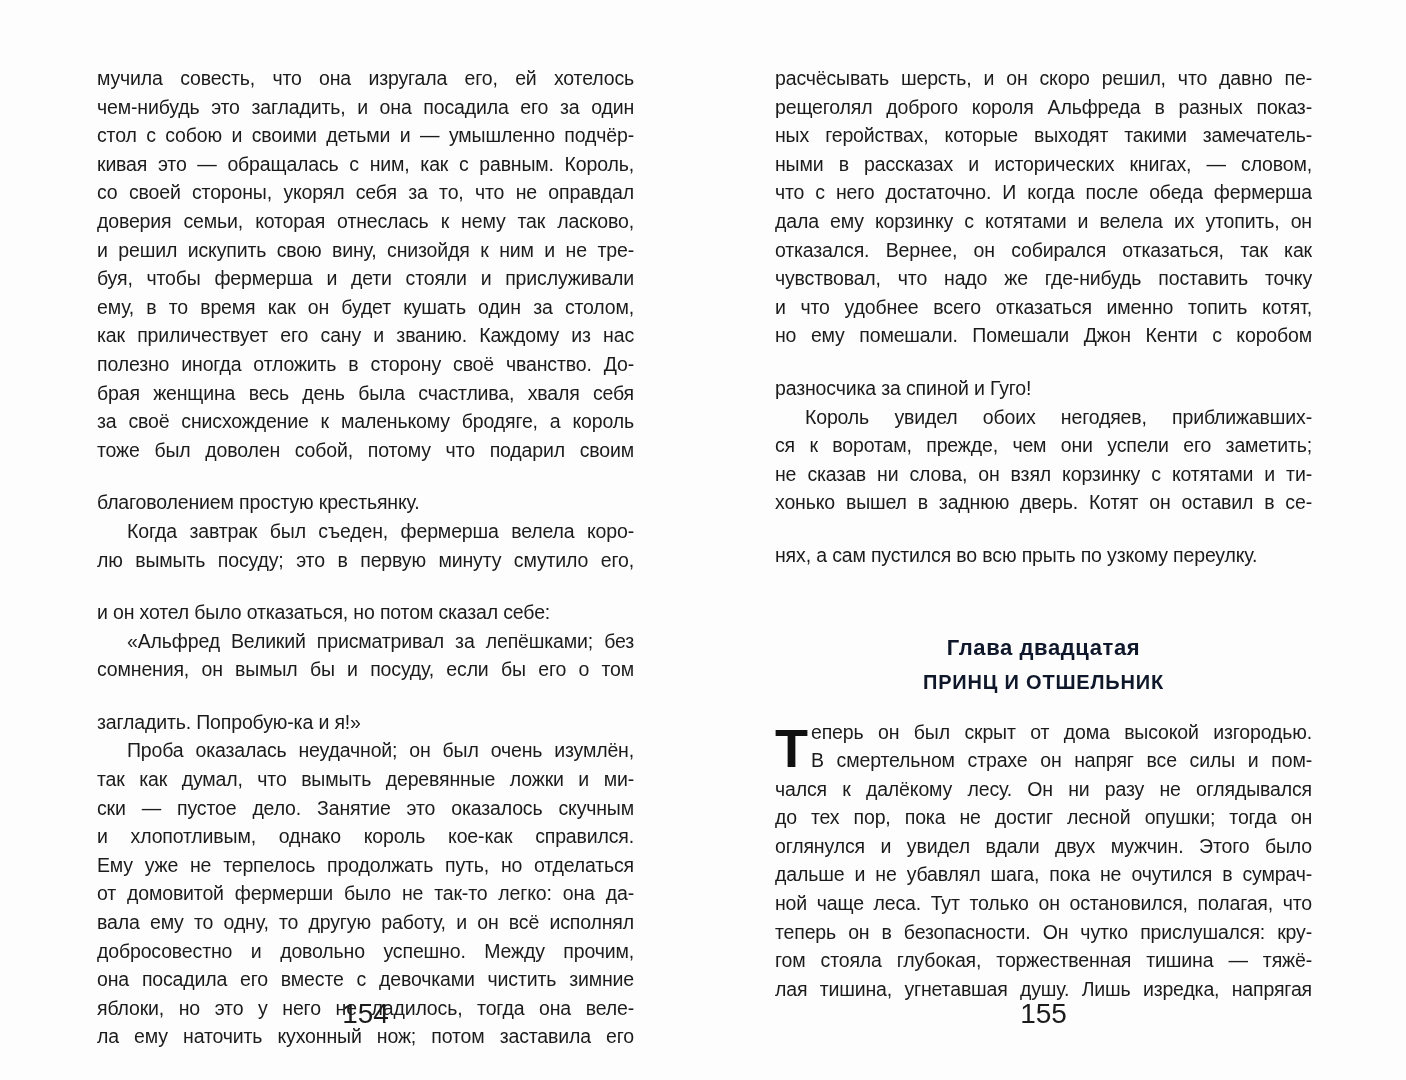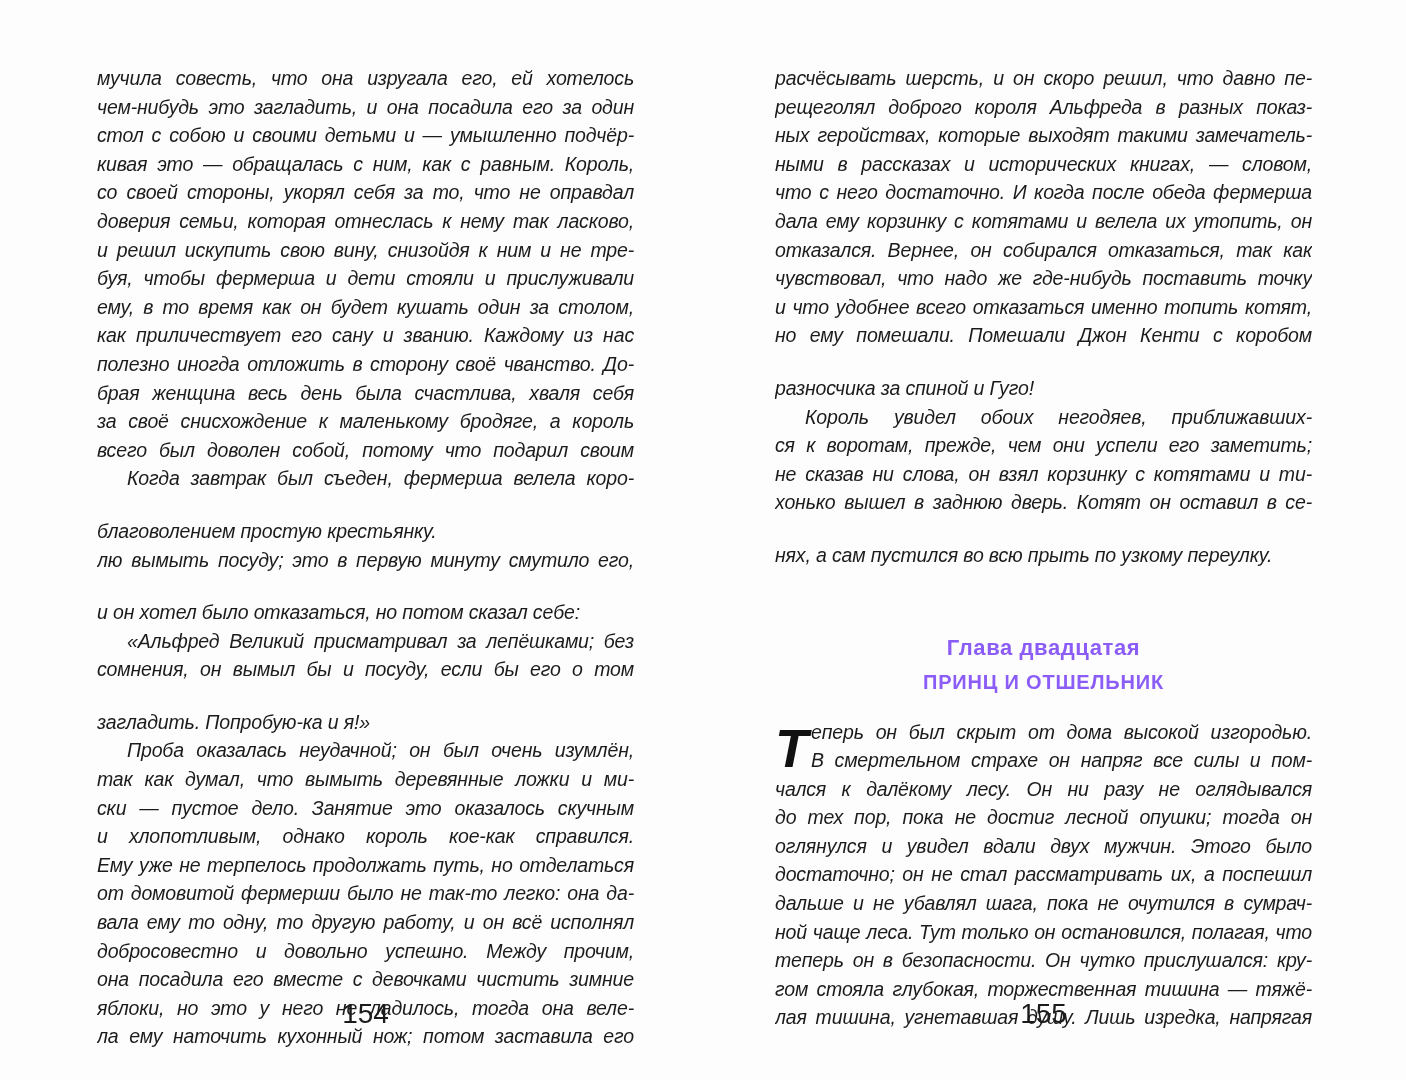--- a/index.html
+++ b/index.html
@@ -21,21 +21,21 @@
   }
   .page {
     position: absolute;
     top: 0;
     width: 537px;
     height: 1080px;
   }
   .page.left  { left: 97px; }
   .page.right { left: 775px; }
 
-  .text-block { padding-top: 64px; font-style: italic; }
+  .text-block { padding-top: 64px; }
   .text-block.no-pad { padding-top: 0; }
 
   .line {
     font-size: 19.5px;
     line-height: 28.6px;
     height: 28.6px;
     overflow: hidden;
     letter-spacing: -0.15px;
     text-align: justify;
     text-align-last: justify;
@@ -45,21 +45,21 @@
     text-align-last: left;
     margin-top: 24px;
   }
   .line.indent { padding-left: 30px; }
   .line.beside-cap { padding-left: 36px; }
 
   .chapter {
     text-align: center;
     margin-top: 62px;
     margin-bottom: 18px;
-    color: #8b5cf6;
+    color: #0f172a;
   }
   .chapter-label {
     font-size: 22px;
     font-weight: bold;
     line-height: 32px;
     letter-spacing: 0.6px;
   }
   .chapter-title {
     font-size: 20px;
     font-weight: bold;
@@ -101,23 +101,23 @@
         <div class="line">кивая это — обращалась с ним, как с равным. Король,</div>
         <div class="line">со своей стороны, укорял себя за то, что не оправдал</div>
         <div class="line">доверия семьи, которая отнеслась к нему так ласково,</div>
         <div class="line">и решил искупить свою вину, снизойдя к ним и не тре-</div>
         <div class="line">буя, чтобы фермерша и дети стояли и прислуживали</div>
         <div class="line">ему, в то время как он будет кушать один за столом,</div>
         <div class="line">как приличествует его сану и званию. Каждому из нас</div>
         <div class="line">полезно иногда отложить в сторону своё чванство. До-</div>
         <div class="line">брая женщина весь день была счастлива, хваля себя</div>
         <div class="line">за своё снисхождение к маленькому бродяге, а король</div>
-        <div class="line">всего был доволен собой, потому что подарил своим</div>
+        <div class="line">тоже был доволен собой, потому что подарил своим</div>
+        <div class="line end">благоволением простую крестьянку.</div>
         <div class="line indent">Когда завтрак был съеден, фермерша велела коро-</div>
-        <div class="line end">благоволением простую крестьянку.</div>
         <div class="line">лю вымыть посуду; это в первую минуту смутило его,</div>
         <div class="line end">и он хотел было отказаться, но потом сказал себе:</div>
         <div class="line indent">«Альфред Великий присматривал за лепёшками; без</div>
         <div class="line">сомнения, он вымыл бы и посуду, если бы его о том</div>
         <div class="line end">загладить. Попробую-ка и я!»</div>
         <div class="line indent">Проба оказалась неудачной; он был очень изумлён,</div>
         <div class="line">так как думал, что вымыть деревянные ложки и ми-</div>
         <div class="line">ски — пустое дело. Занятие это оказалось скучным</div>
         <div class="line">и хлопотливым, однако король кое-как справился.</div>
         <div class="line">Ему уже не терпелось продолжать путь, но отделаться</div>
@@ -154,21 +154,20 @@
       <div class="chapter-label">Глава двадцатая</div>
       <div class="chapter-title">ПРИНЦ И ОТШЕЛЬНИК</div>
     </div>
     <div class="text-block no-pad dropcap-para" id="right-text-bottom">
         <span class="cap">Т</span>
         <div class="line beside-cap">еперь он был скрыт от дома высокой изгородью.</div>
         <div class="line beside-cap">В смертельном страхе он напряг все силы и пом-</div>
         <div class="line">чался к далёкому лесу. Он ни разу не оглядывался</div>
         <div class="line">до тех пор, пока не достиг лесной опушки; тогда он</div>
         <div class="line">оглянулся и увидел вдали двух мужчин. Этого было</div>
-        <div class="line">достаточно; он не стал рассматривать их, а поспешил</div>
         <div class="line">дальше и не убавлял шага, пока не очутился в сумрач-</div>
         <div class="line">ной чаще леса. Тут только он остановился, полагая, что</div>
         <div class="line">теперь он в безопасности. Он чутко прислушался: кру-</div>
         <div class="line">гом стояла глубокая, торжественная тишина — тяжё-</div>
         <div class="line">лая тишина, угнетавшая душу. Лишь изредка, напрягая</div>
       </div>
     <div class="page-number">155</div>
   </div>
 
 </div>

